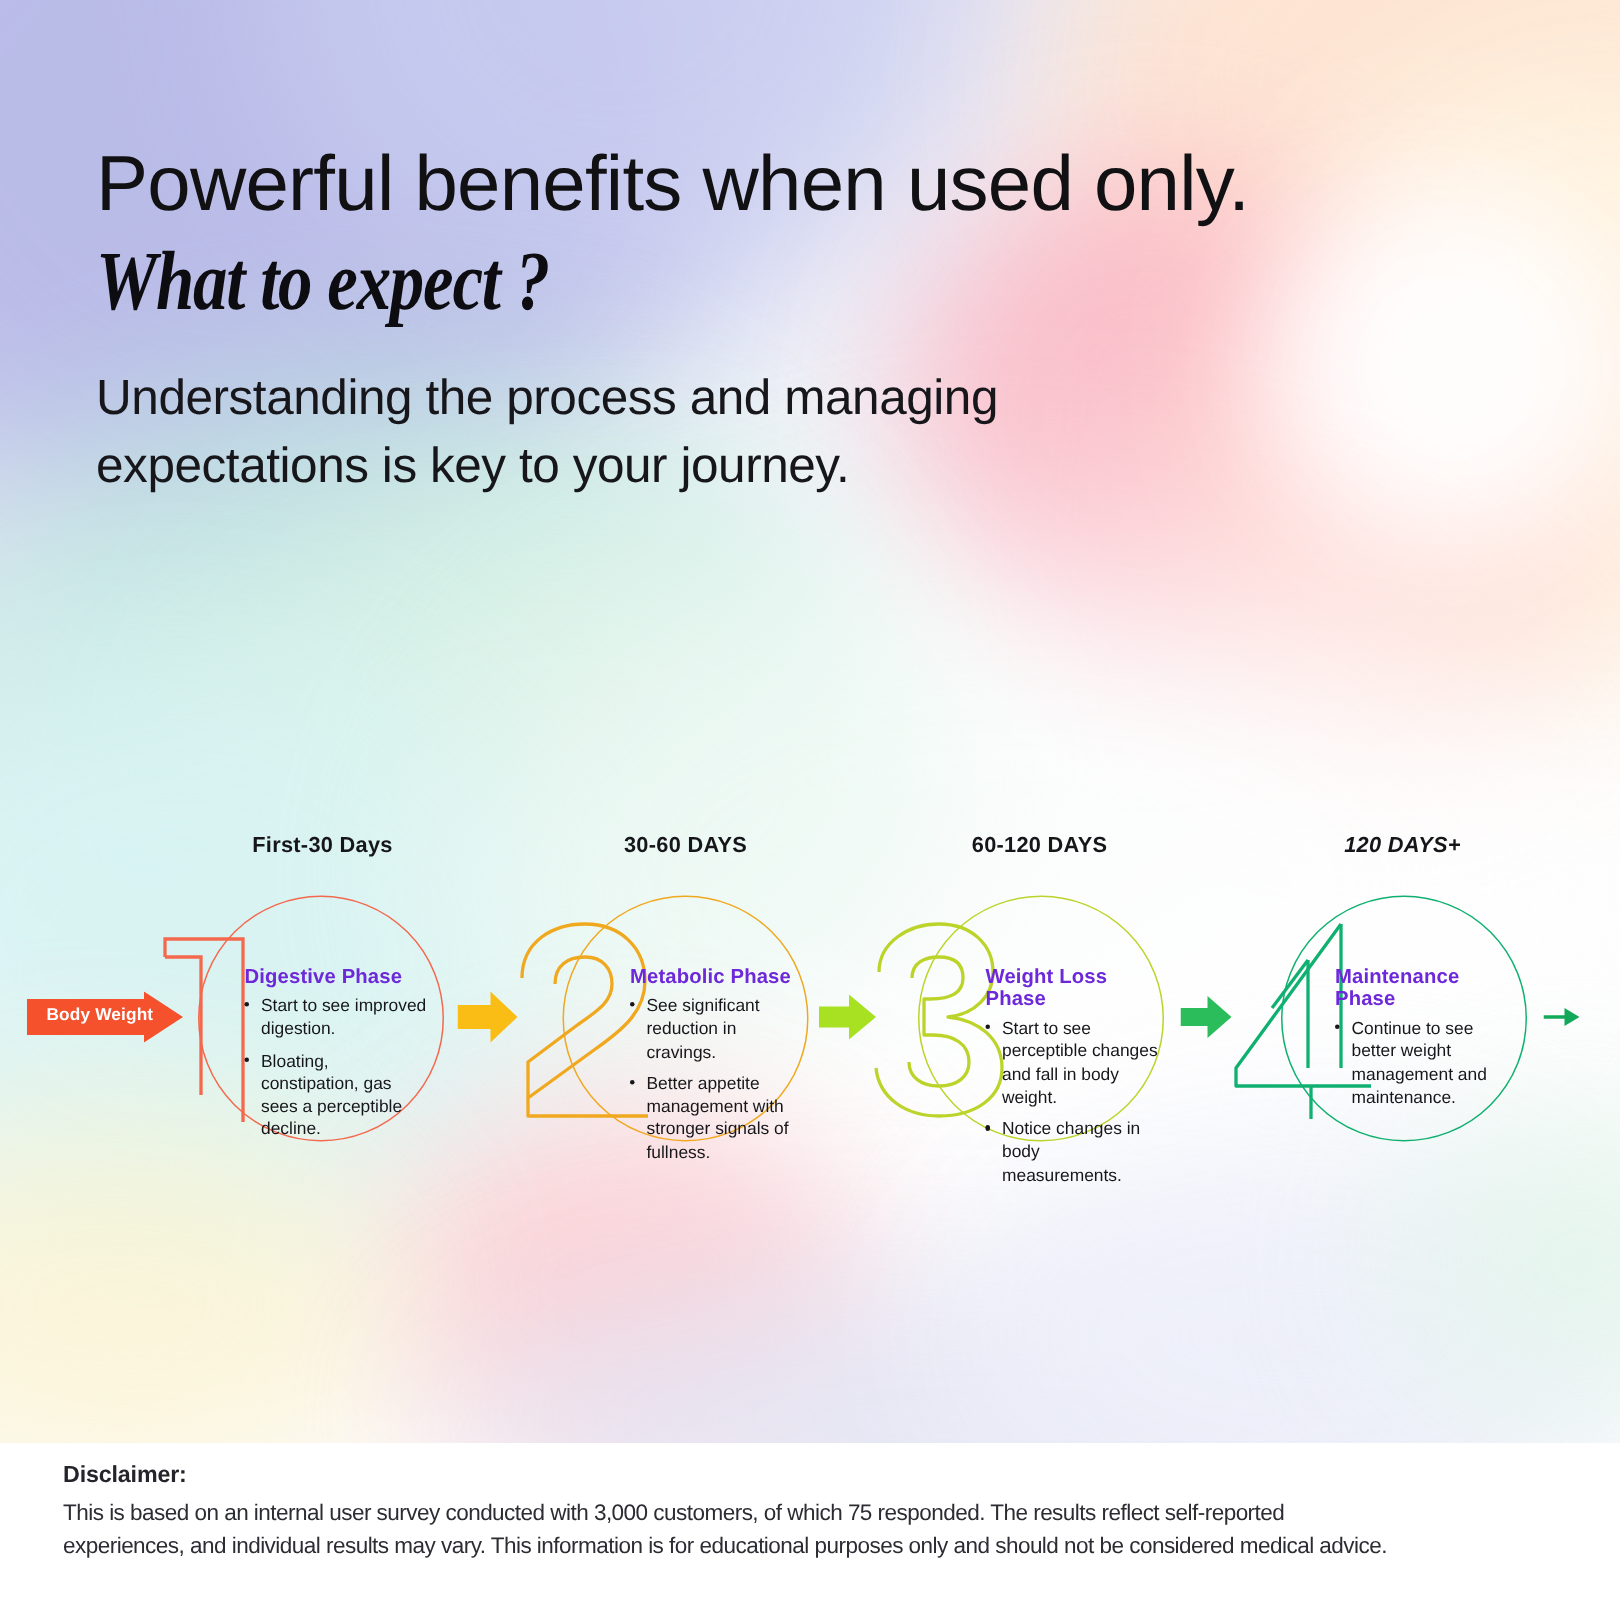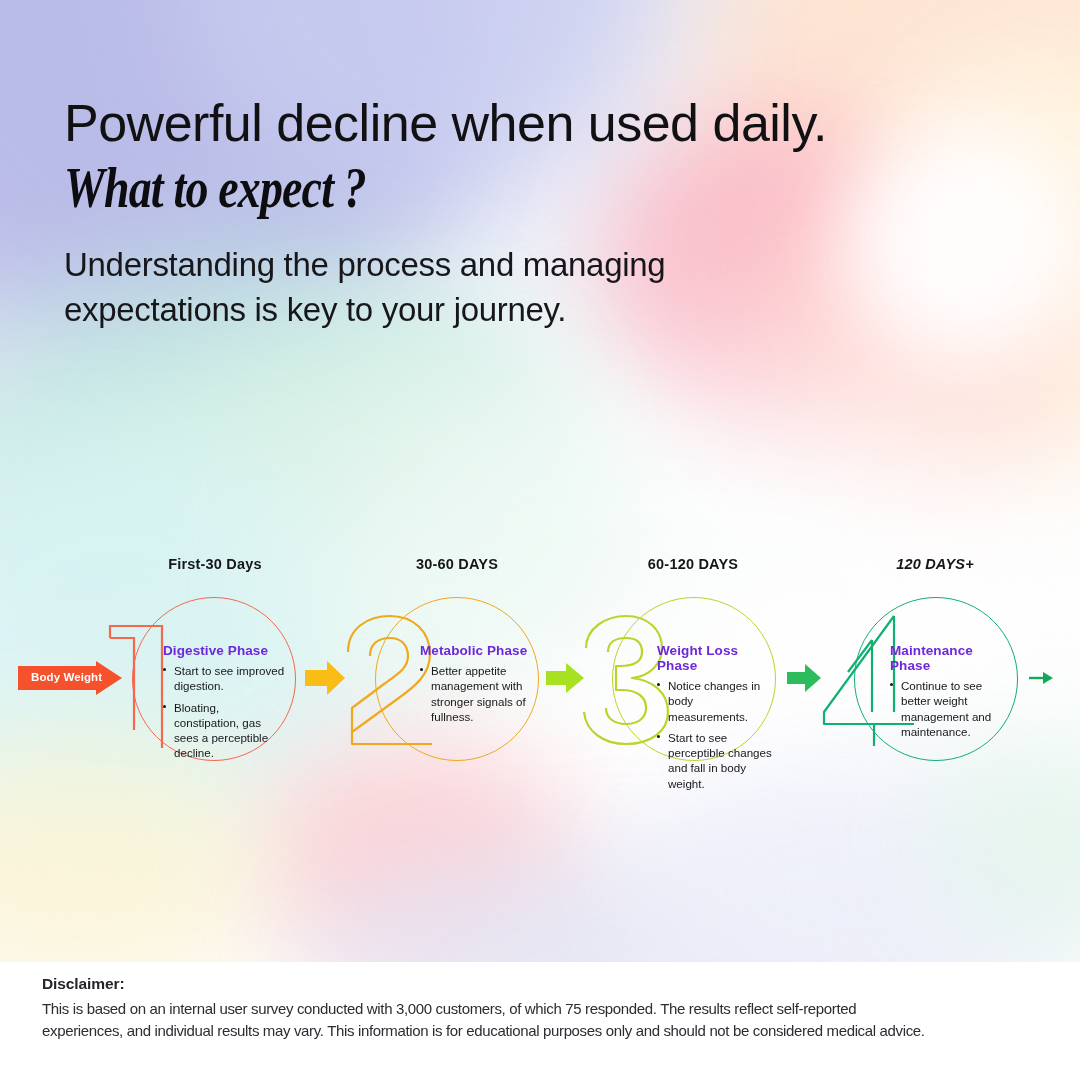--- a/index.html
+++ b/index.html
@@ -128,21 +128,21 @@
     <div class="blob b-mint2"></div>
     <div class="blob b-cyan"></div>
     <div class="blob b-wash"></div>
     <div class="blob b-pinklow"></div>
     <div class="blob b-yellowlow"></div>
     <div class="blob b-lavlow"></div>
     <div class="blob b-lavlow2"></div>
     <div class="blob b-greenlow"></div>
   </div>
 
-  <div class="headline">Powerful decline when used daily.</div>
+  <div class="headline">Powerful benefits when used only.</div>
   <div class="subhead-italic">What to expect ?</div>
   <div class="lede">Understanding the process and managing expectations is key to your journey.</div>
 
   <div class="timeline">
 
     <div class="body-weight" style="left:18px;top:661px;align-items:flex-end;">
       <svg width="104" height="34" viewBox="0 0 104 34">
         <path d="M0 5 H78 V0 L104 17 L78 34 V29 H0 Z" fill="#f4512c"></path>
       </svg>
       <span class="bw-text" style="position:absolute;left:13px;top:10px;">Body Weight</span>
@@ -177,20 +177,21 @@
       <div class="circle" style="left:375px;top:597px;width:162px;height:162px;border-color:#f0a81e;"></div>
       <div class="numeral" style="left:340px;top:612px;">
         <svg width="96" height="136" viewBox="0 0 96 136">
           <path d="M8 40 C8 16 28 4 50 4 C74 4 90 20 90 42 C90 62 76 74 56 88 L12 120 L12 132 L92 132" fill="none" stroke="#f0a81e" stroke-width="2.2" stroke-linejoin="round"></path>
           <path d="M30 44 C30 32 38 26 50 26 C62 26 68 34 68 44 C68 56 58 62 44 72 L12 96 L12 120" fill="none" stroke="#f0a81e" stroke-width="2.2" stroke-linejoin="round"></path>
         </svg>
       </div>
       <div class="card" style="left:420px;top:643px;width:112px;">
         <div class="card-title">Metabolic Phase</div>
         <ul>
+          <li>See significant reduction in cravings.</li>
           <li>Better appetite management with stronger signals of fullness.</li>
         </ul>
       </div>
     </div>
 
     <div class="arrow-block" style="left:546px;top:663px;">
       <svg width="38" height="30" viewBox="0 0 38 30">
         <path d="M0 8 H20 V0 L38 15 L20 30 V22 H0 Z" fill="#a8e022"></path>
       </svg>
     </div>
@@ -202,22 +203,22 @@
         <svg width="96" height="136" viewBox="0 0 96 136">
           <path d="M10 36 C10 16 30 4 50 4 C72 4 86 18 86 36 C86 52 74 64 56 66 C76 68 92 80 92 100
                    C92 120 74 132 50 132 C28 132 10 120 8 100" fill="none" stroke="#bcd42a" stroke-width="2.2" stroke-linejoin="round"></path>
           <path d="M32 40 C32 30 40 26 50 26 C62 26 66 32 66 40 C66 50 58 54 44 54 L40 54 L40 78 L46 78
                    C60 78 70 84 70 96 C70 106 62 112 50 112 C38 112 30 106 30 96" fill="none" stroke="#bcd42a" stroke-width="2.2" stroke-linejoin="round"></path>
         </svg>
       </div>
       <div class="card" style="left:657px;top:643px;width:118px;">
         <div class="card-title">Weight Loss Phase</div>
         <ul>
+          <li>Start to see perceptible changes and fall in body weight.</li>
           <li>Notice changes in body measurements.</li>
-          <li>Start to see perceptible changes and fall in body weight.</li>
         </ul>
       </div>
     </div>
 
     <div class="arrow-block" style="left:787px;top:664px;">
       <svg width="34" height="28" viewBox="0 0 34 28">
         <path d="M0 8 H18 V0 L34 14 L18 28 V20 H0 Z" fill="#2bbd5b"></path>
       </svg>
     </div>
 

